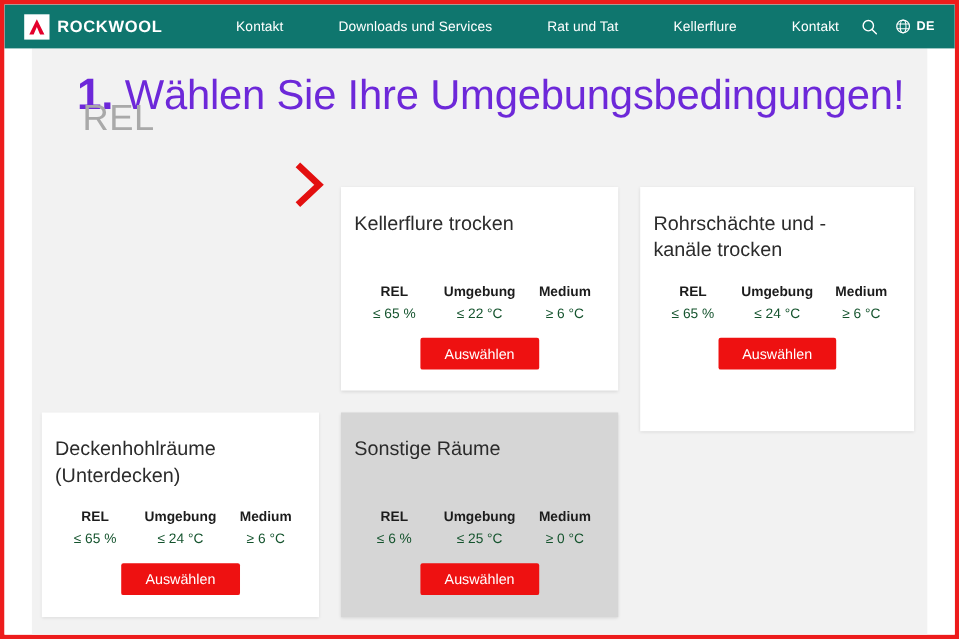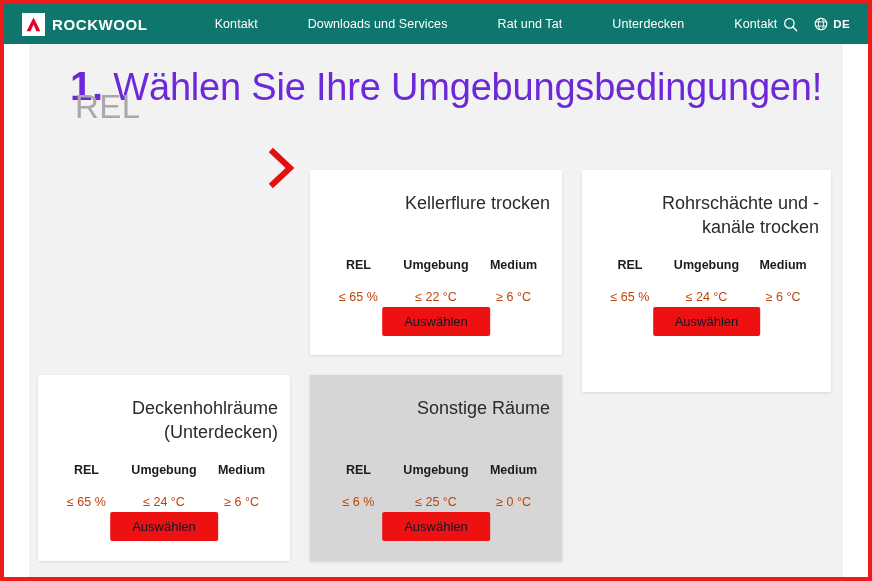--- a/index.html
+++ b/index.html
@@ -191,21 +191,21 @@
   }
   .card.is-active {
     background: #d6d6d6;
     box-shadow: 0 1px 3px rgba(0,0,0,0.13);
   }
   .card-title {
     position: absolute;
     left: 12px;
     right: 12px;
     top: 22px;
-    text-align: right;
+    text-align: left;
     font-size: 18px;
     color: #2b2b2b;
     line-height: 1.32;
     font-weight: normal;
   }
   .card-stats {
     position: absolute;
     left: 12px;
     right: 12px;
     display: flex;
@@ -217,32 +217,31 @@
   }
   .stat-label {
     font-size: 12.5px;
     font-weight: bold;
     color: #1c1c1c;
     display: block;
     line-height: 1.5;
   }
   .stat-value {
     font-size: 12.5px;
-    color: #c2410c;
+    color: #14532d;
     display: block;
     line-height: 1.6;
     white-space: nowrap;
-    margin-top: 12px;
   }
   .select-btn {
     position: absolute;
     left: 50%;
     transform: translateX(-50%);
     background: #ee1111;
-    color: #0f172a;
+    color: #ffffff;
     border: none;
     font-size: 13px;
     font-family: "Liberation Sans", sans-serif;
     padding: 7px 22px;
     border-radius: 2px;
     cursor: pointer;
     white-space: nowrap;
   }
 
   
@@ -276,21 +275,21 @@
           <path d="M9.5 11.2 L11.1 16.3 L7.9 16.3 Z" fill="#ffffff"></path>
         </svg>
       </span>
       <span class="brand-name">ROCKWOOL</span>
     </div>
 
     <div class="nav-links">
       <span class="nav-link">Kontakt</span>
       <span class="nav-link">Downloads und Services</span>
       <span class="nav-link">Rat und Tat</span>
-      <span class="nav-link">Unterdecken</span>
+      <span class="nav-link">Kellerflure</span>
       <span class="nav-link">Kontakt</span>
     </div>
 
     <div class="nav-tools">
       <span class="tool-icon">
         <svg width="15" height="15" viewBox="0 0 16 16" aria-hidden="true">
           <circle cx="6.8" cy="6.8" r="5" fill="none" stroke="#ffffff" stroke-width="1.4"></circle>
           <line x1="10.4" y1="10.4" x2="14.6" y2="14.6" stroke="#ffffff" stroke-width="1.4" stroke-linecap="round"></line>
         </svg>
       </span>

